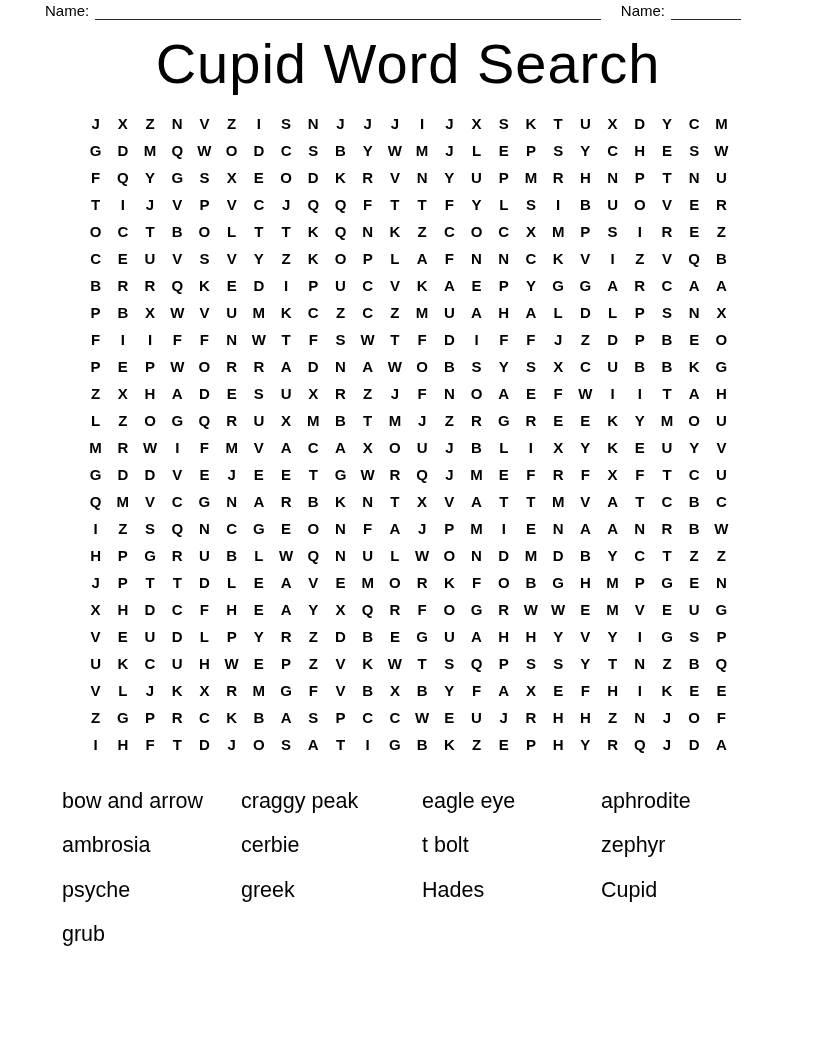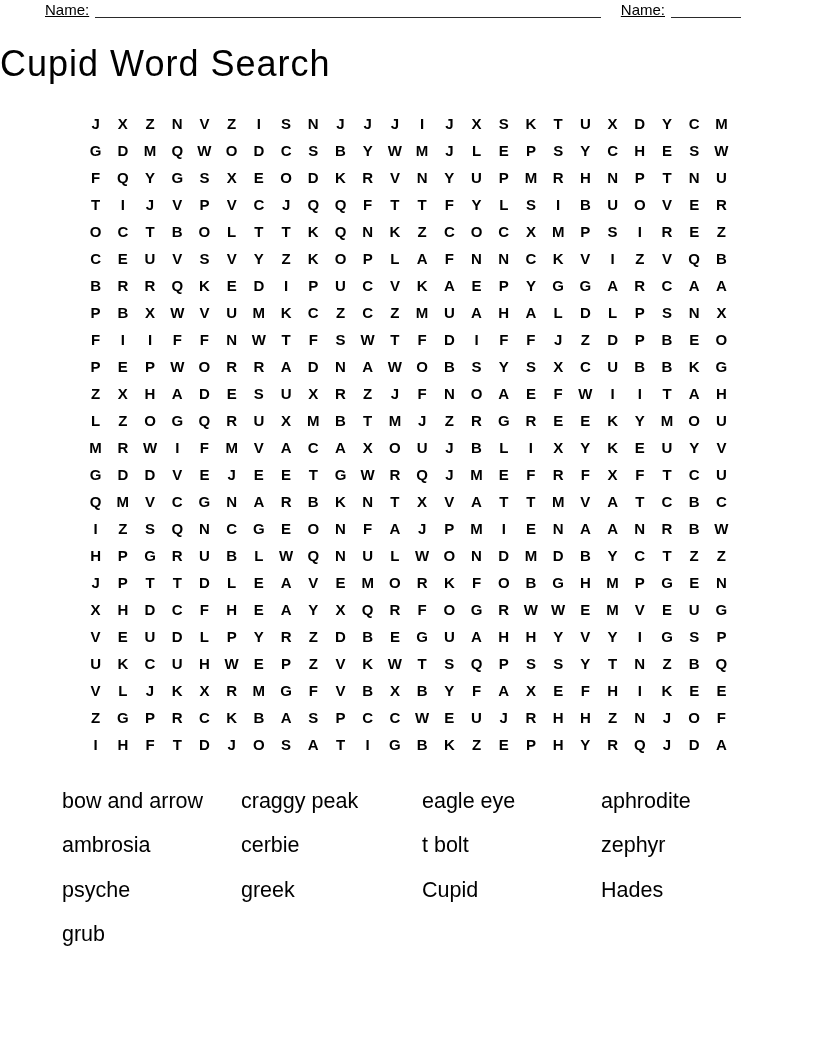--- a/index.html
+++ b/index.html
@@ -14,41 +14,41 @@
   }
 
   
   .header-row {
     position: absolute;
     left: 45px;
     top: 0px;
     width: 696px;
     height: 22px;
     display: flex;
-    align-items: flex-start;
+    align-items: center;
     font-size: 15px;
     line-height: 20px;
-    text-decoration: underline;
   }
   .header-label { flex: 0 0 auto; }
   .blank-line {
     border-bottom: 1.5px solid #2a2a2a;
     height: 18px;
     display: inline-block;
   }
   .name-line { flex: 1 1 auto; margin-left: 6px; margin-right: 20px; }
   .date-line { flex: 0 0 70px; margin-left: 6px; }
 
   
   .title {
     position: absolute;
     top: 34px;
     left: 0;
     width: 816px;
-    font-size: 36px;
+    text-align: center;
+    font-size: 56px;
     font-weight: 400;
     letter-spacing: 1px;
     line-height: 60px;
   }
 
   
   .grid {
     position: absolute;
     left: 82px;
     top: 110px;
@@ -680,16 +680,16 @@
     <div class="word">bow and arrow</div>
     <div class="word">craggy peak</div>
     <div class="word">eagle eye</div>
     <div class="word">aphrodite</div>
     <div class="word">ambrosia</div>
     <div class="word">cerbie</div>
     <div class="word">t bolt</div>
     <div class="word">zephyr</div>
     <div class="word">psyche</div>
     <div class="word">greek</div>
+    <div class="word">Hades</div>
     <div class="word">Cupid</div>
-    <div class="word">Hades</div>
     <div class="word">grub</div>
   </div>
 
 </body></html>

